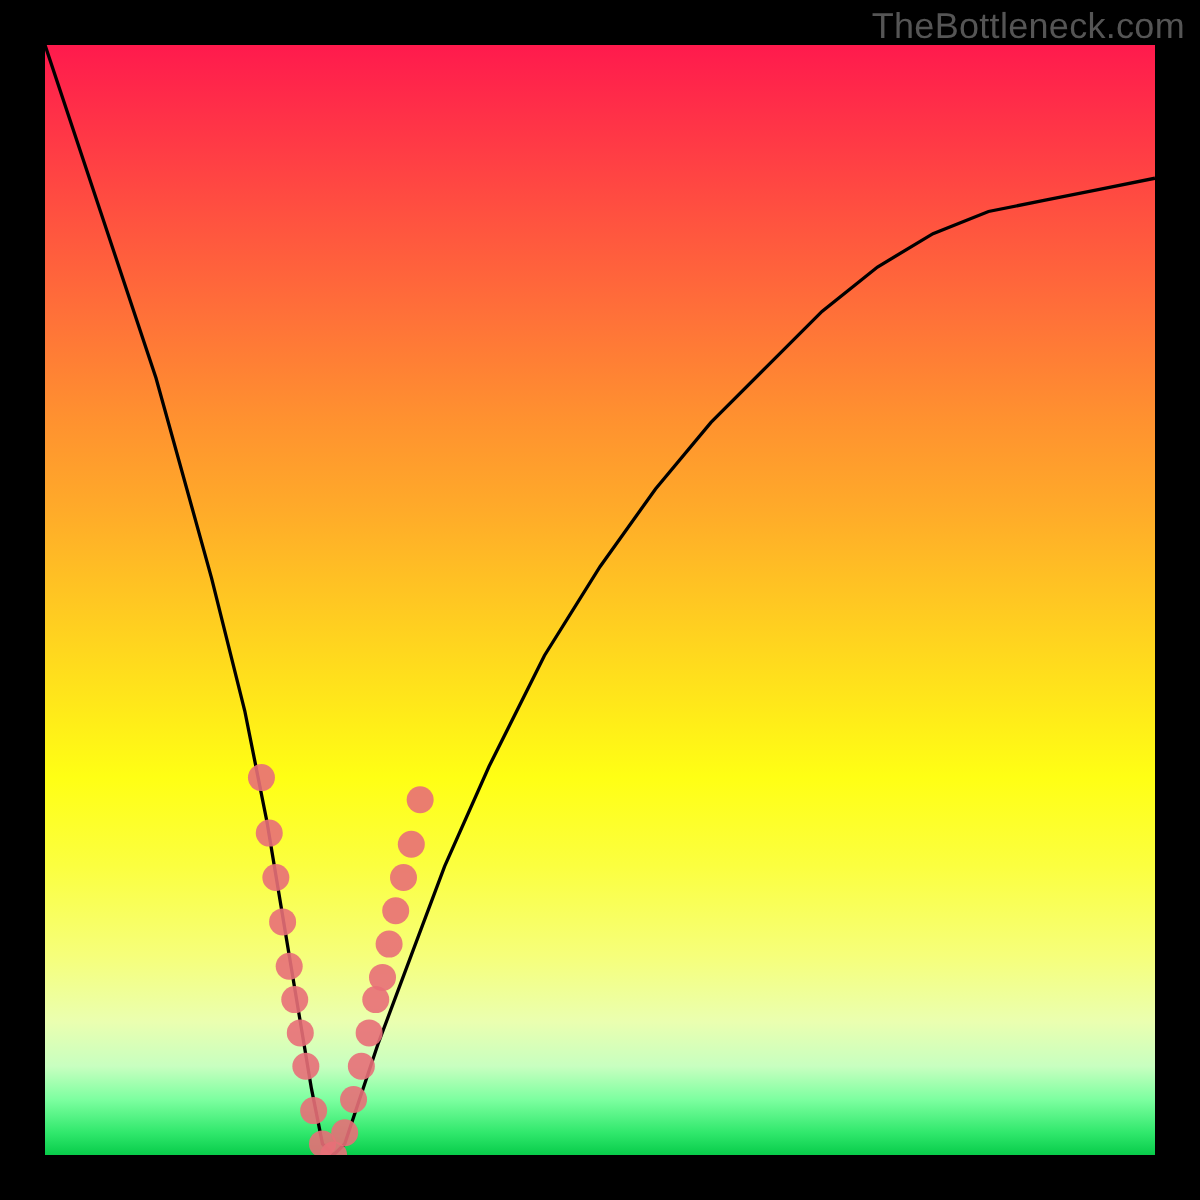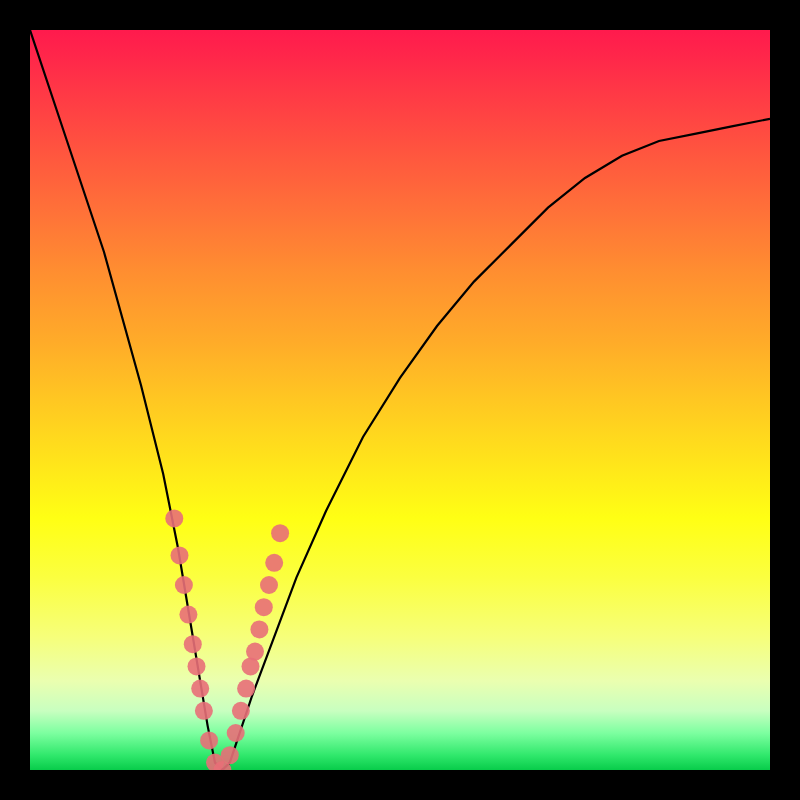--- a/index.html
+++ b/index.html
@@ -101,13 +101,14 @@
           <circle cx="225.0" cy="621.6" r="9" fill="#e86f78" fill-opacity="0.9"></circle>
           <circle cx="229.4" cy="599.4" r="9" fill="#e86f78" fill-opacity="0.9"></circle>
           <circle cx="233.8" cy="577.2" r="9" fill="#e86f78" fill-opacity="0.9"></circle>
           <circle cx="239.0" cy="555.0" r="9" fill="#e86f78" fill-opacity="0.9"></circle>
           <circle cx="244.2" cy="532.8" r="9" fill="#e86f78" fill-opacity="0.9"></circle>
           <circle cx="250.1" cy="503.2" r="9" fill="#e86f78" fill-opacity="0.9"></circle>
         </g>
     </svg>
   </div>
 
+  <div class="watermark">TheBottleneck.com</div>
 </div>
 
 </body></html>

